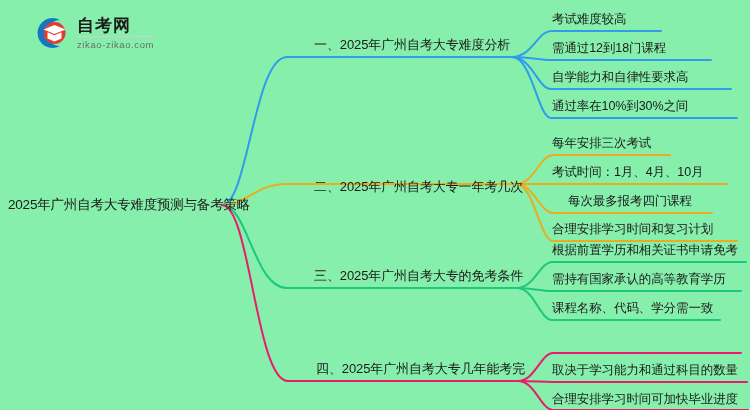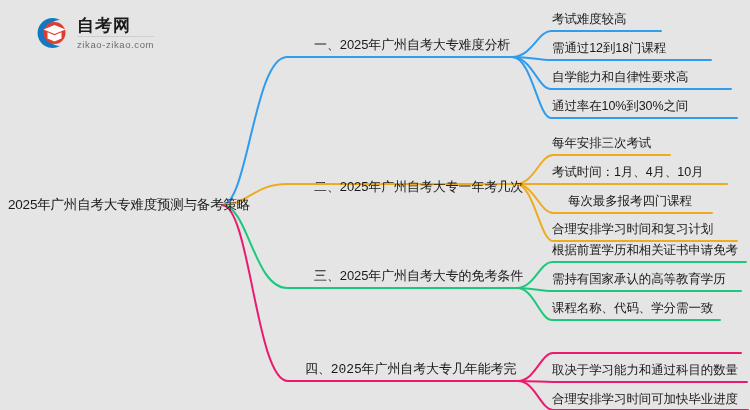--- a/index.html
+++ b/index.html
@@ -11,21 +11,21 @@
     font-family: "Liberation Sans", "DejaVu Sans", sans-serif;
     width: 750px;
     height: 410px;
     overflow: hidden;
     position: relative;
   }
   #mindmap-root {
     position: relative;
     width: 750px;
     height: 410px;
-    background: #e5e5e5;
+    background: #86efac;
   }
   
   #brand-logo {
     position: absolute;
     left: 30px;
     top: 10px;
     width: 180px;
     height: 46px;
     display: flex;
     align-items: center;
@@ -195,21 +195,21 @@
   <div class="leaf-item" style="top:268px;">
     <span>需持有国家承认的高等教育学历</span>
   </div>
   <div class="leaf-item" style="top:239px;">
     <span>根据前置学历和相关证书申请免考</span>
   </div>
   <div class="leaf-item" style="top:297px;">
     <span>课程名称、代码、学分需一致</span>
   </div>
 
-  <div class="branch-label" style="left:305px; top:358px;font-family:Liberation Mono, monospace;">
+  <div class="branch-label" style="left:316px; top:358px;">
     <span>四、2025年广州自考大专几年能考完</span>
   </div>
   <div class="leaf-item" style="top:388px;">
     <span>合理安排学习时间可加快毕业进度</span>
   </div>
   <div class="leaf-item" style="top:359px;">
     <span>取决于学习能力和通过科目的数量</span>
   </div>
 
 </div>

